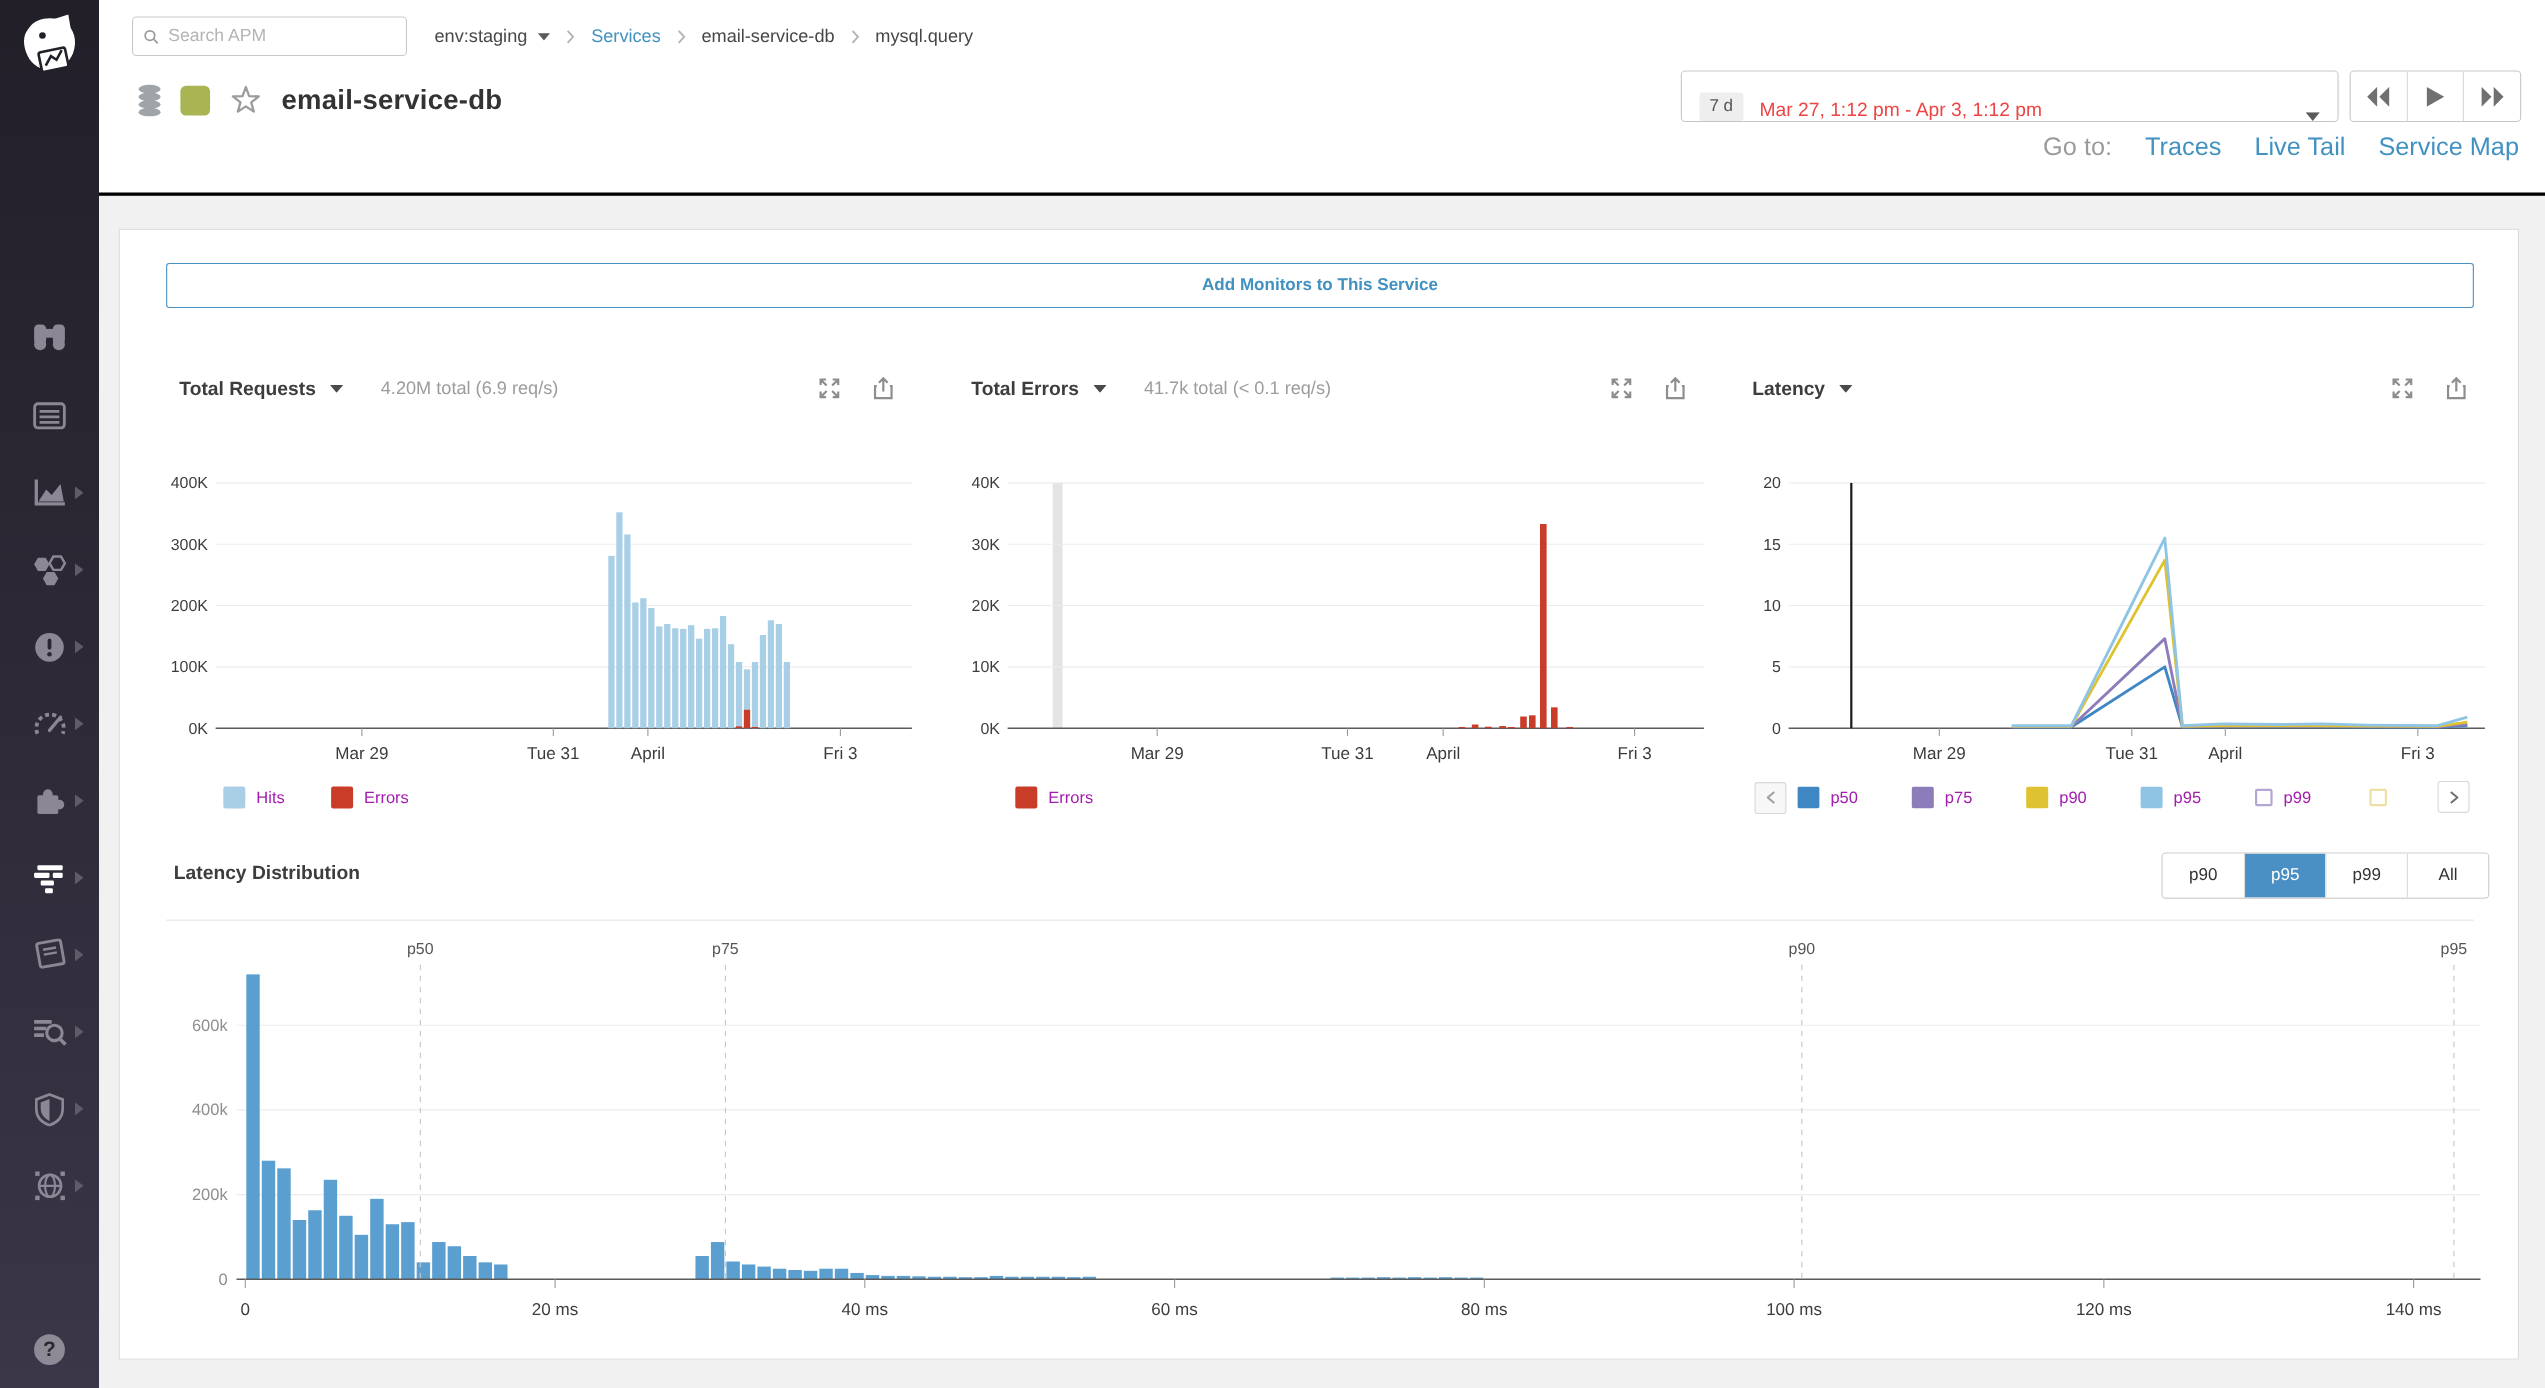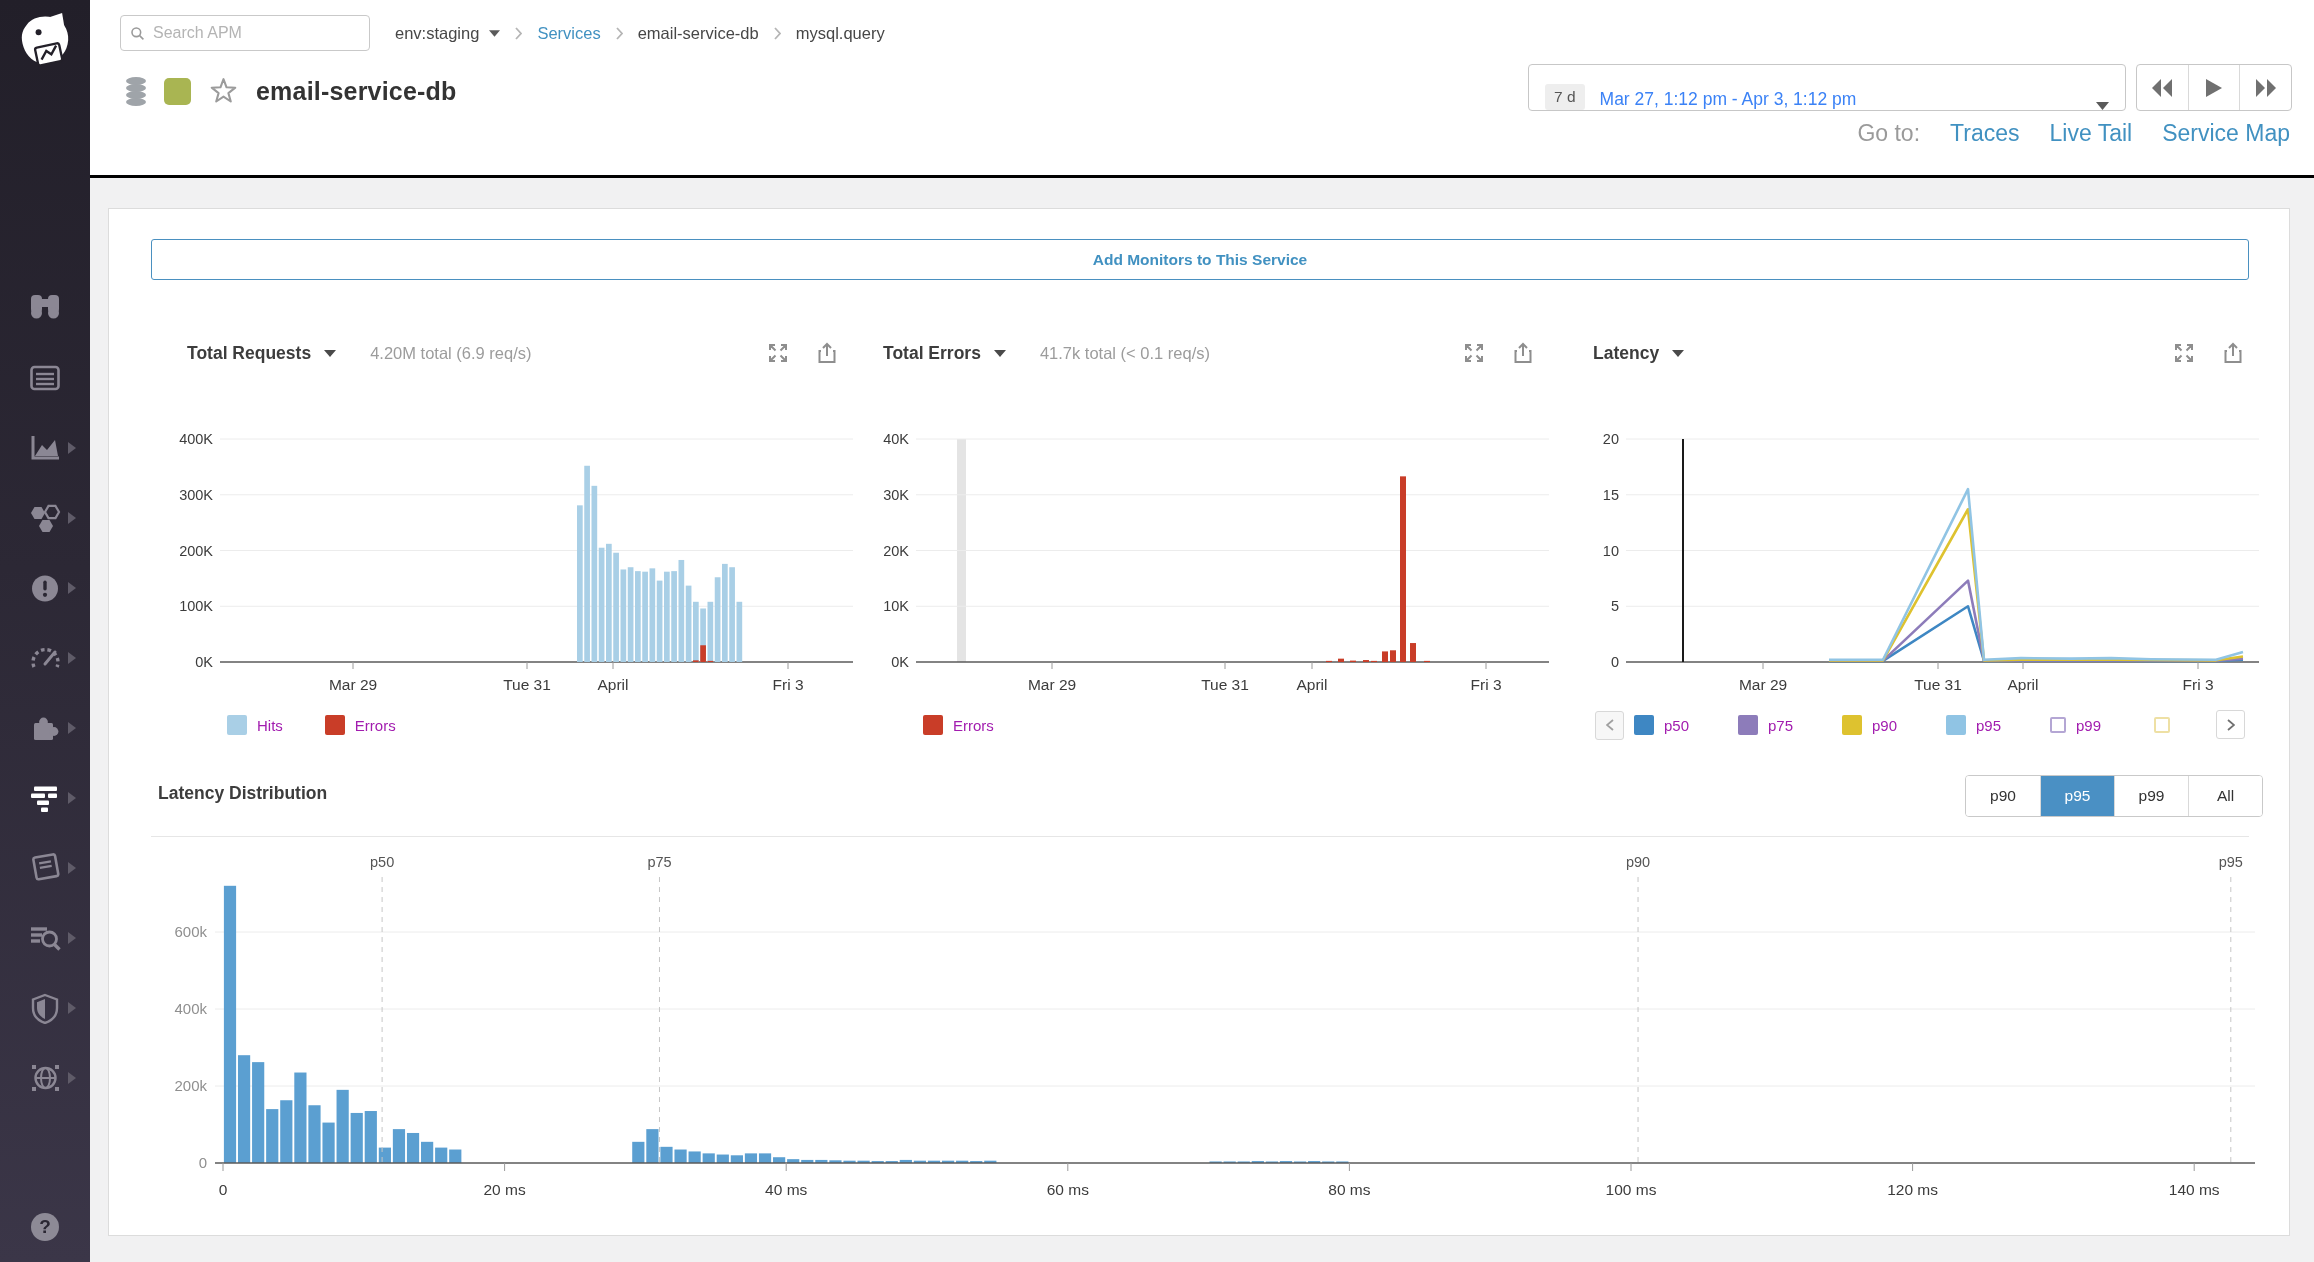--- a/index.html
+++ b/index.html
@@ -25,40 +25,40 @@
   .crumb.link { color:#4191c1; }
   .env-wrap { display:flex; align-items:center; gap:10px; cursor:pointer; }
 
   .title-row { position:absolute; left:34px; top:62px; height:58px; display:flex; align-items:center; gap:16px; }
   .svc-color { width:27px; height:27px; border-radius:5px; background:#a9b552; }
   .svc-title { font-size:25px; font-weight:bold; color:#333; letter-spacing:.2px; }
 
   .time-widget { position:absolute; right:188px; top:64px; width:598px; height:47px; border:1px solid #c7c7c7; border-radius:4px;
                  background:#fff; display:flex; align-items:flex-end; padding:0 16px; cursor:pointer; }
   .dur-badge { background:#eeeeee; border-radius:3px; padding:4px 9px; font-size:15.5px; color:#555; margin-right:15px; }
-  .time-range { font-size:17.5px; color:#3b82f6; }
+  .time-range { font-size:17.5px; color:#ef4444; }
   .time-widget .caret { margin-left:auto; }
   .playback { position:absolute; right:22px; top:64px; width:156px; height:47px; border:1px solid #c7c7c7; border-radius:4px;
               background:#fff; display:flex; }
   .pb-btn { flex:1; display:flex; align-items:center; justify-content:center; cursor:pointer; }
   .pb-btn + .pb-btn { border-left:1px solid #d9d9d9; }
 
   .goto-row { position:absolute; right:24px; top:120px; height:46px; display:flex; gap:30px; font-size:23px; }
   .goto-label { color:#9a9a9a; }
   .goto-link { color:#4191c1; cursor:pointer; }
 
   
   .card { position:absolute; left:108px; top:208px; width:2182px; height:1028px; background:#fff; border:1px solid #dcdcdc; }
   .add-monitors { position:absolute; left:42px; top:30px; width:2098px; height:41px; background:#fff;
                   border:1.5px solid #4a90c0; border-radius:3px; color:#4191c1; font-weight:bold; font-size:15.5px;
                   display:flex; align-items:center; justify-content:center; cursor:pointer; font-family:inherit; }
 
   .charts-row { position:absolute; left:0; top:100px; width:2180px; height:450px; }
   .panel { position:absolute; top:0; width:710px; height:450px; }
-  .panel-1 { left:56px; } .panel-2 { left:752px; } .panel-3 { left:1462px; }
+  .panel-1 { left:32px; } .panel-2 { left:752px; } .panel-3 { left:1462px; }
   .panel-header { margin-top:24px; height:40px; display:flex; align-items:center; padding-left:22px; position:relative; }
   .panel-title { font-size:17.5px; font-weight:600; color:#3d3d3d; cursor:pointer; display:flex; align-items:center; gap:13px; }
   .panel-sub { font-size:16.5px; color:#9c9c9c; margin-left:34px;text-align:center; }
   .hdr-icons { position:absolute; right:38px; top:9px; display:flex; gap:28px; }
   .hdr-icons > span { cursor:pointer; }
   svg.chart { display:block; margin-top:28px; }
   .legend { margin-top:6px; height:36px; display:flex; align-items:center; gap:42px; padding-left:62px; font-size:15px; color:#a21caf; }
   .leg-item { display:flex; align-items:center; gap:10px; cursor:pointer; }
   .sw { width:20px; height:20px; border-radius:2px; display:inline-block; }
   .legend-latency { padding-left:24px; padding-right:60px; gap:0; position:relative; overflow:hidden; }

